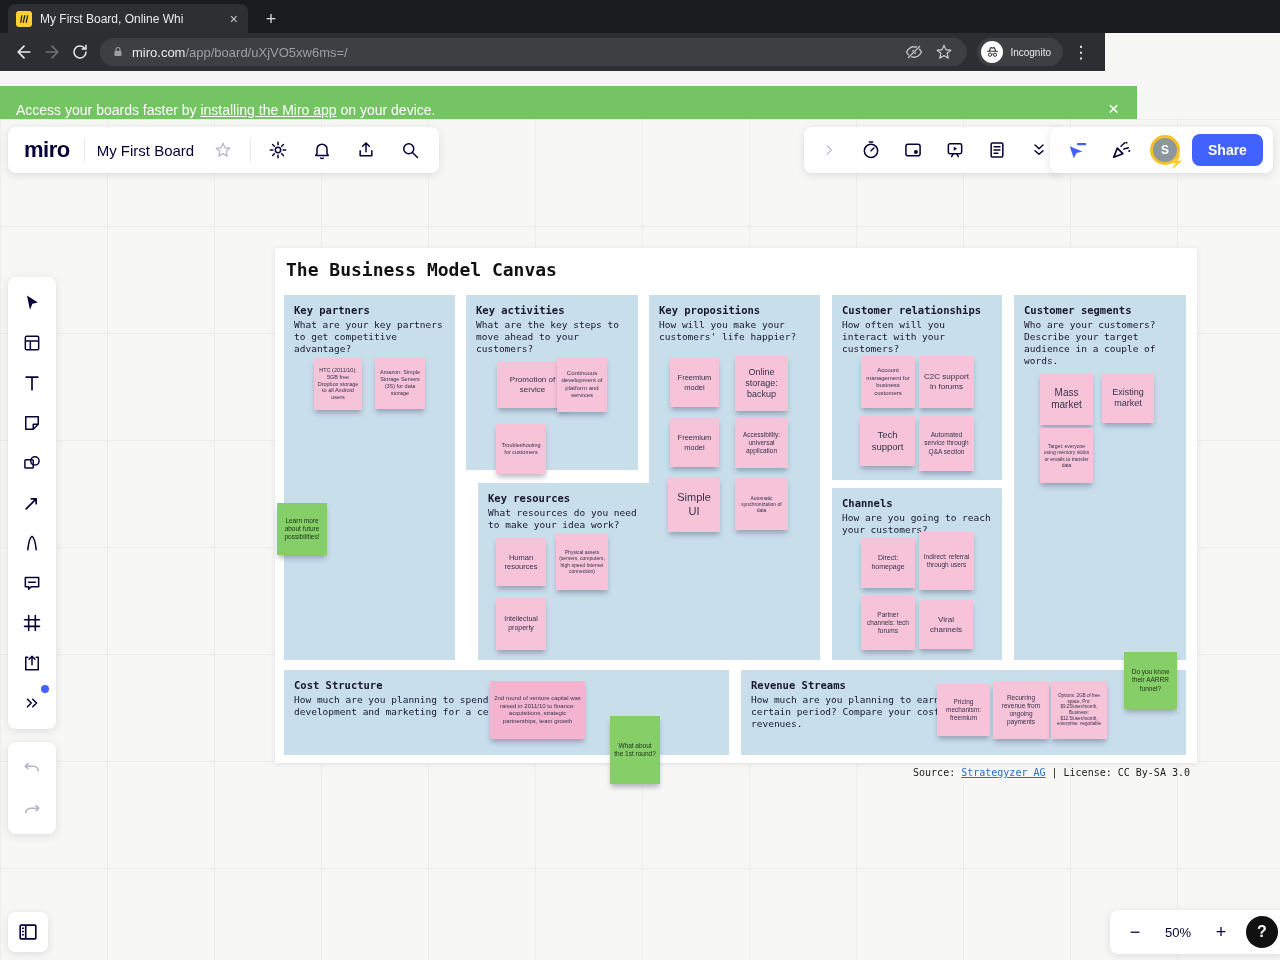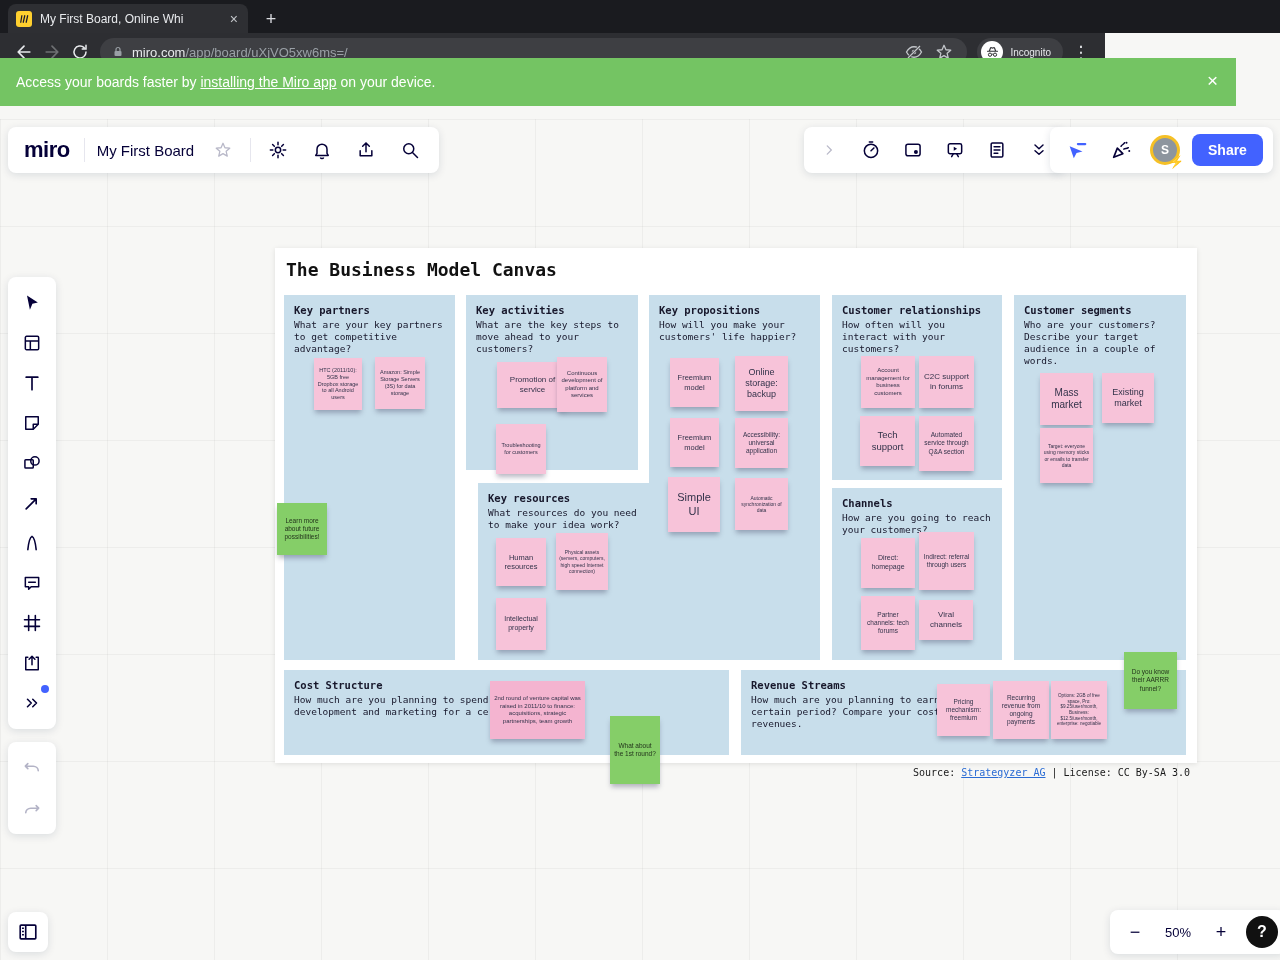--- a/index.html
+++ b/index.html
@@ -16,21 +16,21 @@
   .navbar { position:absolute; left:0; top:33px; width:1105px; height:38px; background:#2D2E32; display:flex; align-items:center; padding:0 10px; }
   .nav-ic { width:28px; height:28px; display:flex; align-items:center; justify-content:center; color:#E8EAED; }
   .nav-ic.dim { color:#6E7073; }
   .addr { flex:1; height:28px; margin:0 6px; background:#3E3F43; border-radius:14px; display:flex; align-items:center; padding:0 12px; gap:8px; }
   .addr-url { font-size:13px; color:#E8EAED; white-space:nowrap; overflow:hidden; flex:1; }
   .addr-url .path { color:#9AA0A6; }
   .incog { height:28px; background:#3E3F43; border-radius:14px; display:flex; align-items:center; gap:7px; padding:0 12px 0 4px; color:#E8EAED; font-size:10px; margin:0 4px; }
   .incog-circle { width:22px; height:22px; border-radius:50%; background:#FFF; display:flex; align-items:center; justify-content:center; }
 
   
-  .banner { position:absolute; left:0; top:58px; width:1236px; height:48px; background:#74C463; display:flex; align-items:center; padding:0 16px; color:#FFF; font-size:14px; }
+  .banner { position:absolute; left:0; top:86px; width:1137px; height:48px; background:#74C463; display:flex; align-items:center; padding:0 16px; color:#FFF; font-size:14px; }
   .banner a { color:#FFF; text-decoration:underline; }
   .banner-close { position:absolute; right:18px; top:13px; color:#FFF; font-size:19px; line-height:20px; }
 
   
   .canvas-bg { position:absolute; left:0; top:119px; width:1280px; height:841px;
     background:
       linear-gradient(to right, rgba(0,0,0,0.04) 1px, transparent 1px),
       linear-gradient(to bottom, rgba(0,0,0,0.04) 1px, transparent 1px);
     background-size:107px 107px; background-color:#F7F7F5; }
 
@@ -214,21 +214,21 @@
   <div class="note pink" style="left:735px;top:478px;width:53px;height:52px;font-size:5px">Automatic synchronization of data</div>
 
   <div class="note pink" style="left:861px;top:356px;width:54px;height:52px;font-size:6px">Account management for business customers</div>
   <div class="note pink" style="left:919px;top:356px;width:55px;height:52px;font-size:8px">C2C support in forums</div>
   <div class="note pink" style="left:860px;top:416px;width:55px;height:50px;font-size:9.5px">Tech support</div>
   <div class="note pink" style="left:919px;top:416px;width:55px;height:55px;font-size:6.5px">Automated service through Q&amp;A section</div>
 
   <div class="note pink" style="left:861px;top:538px;width:54px;height:50px;font-size:7px">Direct: homepage</div>
   <div class="note pink" style="left:919px;top:532px;width:55px;height:58px;font-size:6.5px">Indirect: referral through users</div>
   <div class="note pink" style="left:861px;top:596px;width:54px;height:54px;font-size:6.5px">Partner channels: tech forums</div>
-  <div class="note pink" style="left:919px;top:600px;width:54px;height:40px;font-size:8px">Viral channels</div>
+  <div class="note pink" style="left:919px;top:600px;width:54px;height:49px;font-size:8px">Viral channels</div>
 
   <div class="note pink" style="left:1040px;top:373px;width:53px;height:52px;font-size:10px">Mass market</div>
   <div class="note pink" style="left:1102px;top:373px;width:52px;height:50px;font-size:9px">Existing market</div>
   <div class="note pink" style="left:1040px;top:428px;width:53px;height:55px;font-size:5px">Target: everyone using memory sticks or emails to transfer data</div>
 
   <div class="note pink2" style="left:490px;top:681px;width:95px;height:58px;font-size:6px">2nd round of venture capital was raised in 2011/10 to finance: acquisitions, strategic partnerships, team growth</div>
   <div class="note green" style="left:610px;top:716px;width:50px;height:68px;font-size:6.5px">What about the 1st round?</div>
 
   <div class="note pink" style="left:937px;top:684px;width:53px;height:52px;font-size:6.5px">Pricing mechanism: freemium</div>
   <div class="note pink" style="left:993px;top:681px;width:56px;height:58px;font-size:6.5px">Recurring revenue from ongoing payments</div>

